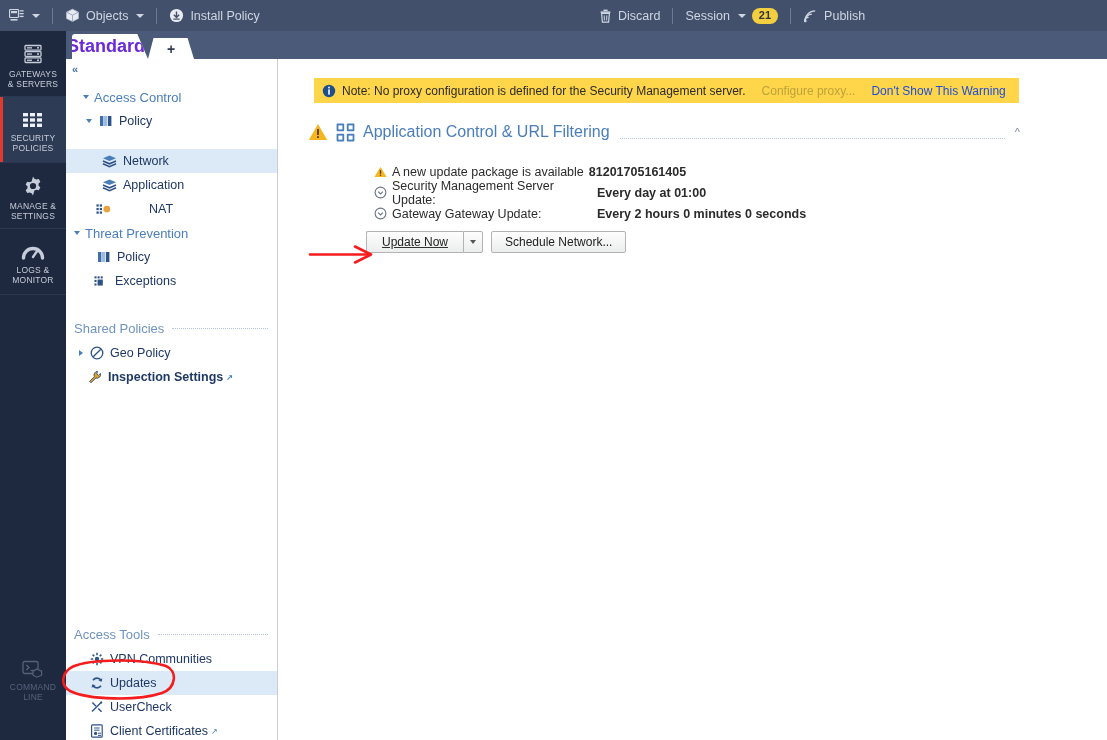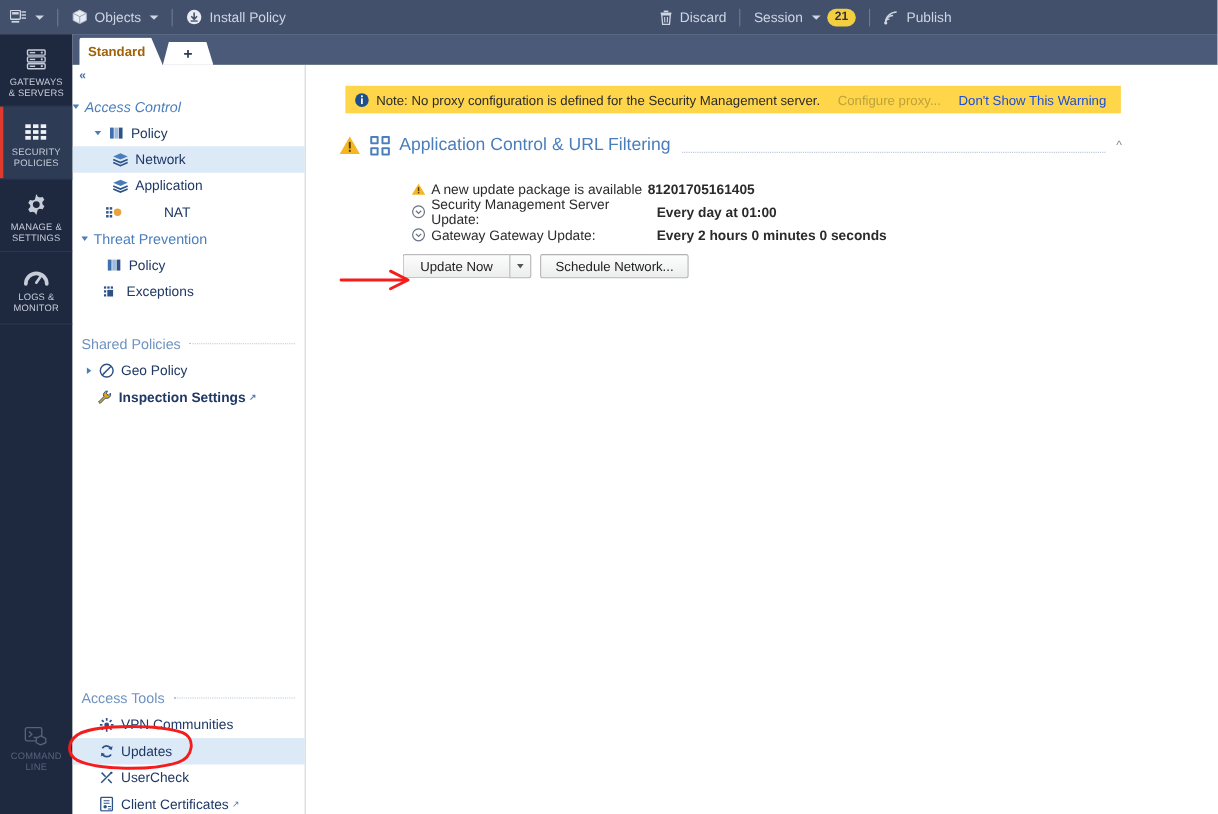--- a/index.html
+++ b/index.html
@@ -55,21 +55,21 @@
   }
   .rail-item.dim{color:#56617a;border-bottom:none;}
 
   
   .tabstrip{
     position:absolute;left:66px;top:31px;width:1041px;height:28px;
     background:#4a5a78;
   }
   .tab-active{
     position:absolute;left:6px;top:3px;height:25px;width:76px;
-    background:#ffffff;color:#a16207;font-size:12px;font-weight:bold;
+    background:#ffffff;color:#6d28d9;font-size:18px;font-weight:bold;
     display:flex;align-items:center;justify-content:center;
     border-radius:3px 3px 0 0;
     clip-path:polygon(0 0,86% 0,100% 100%,0% 100%);
     padding-right:8px;box-sizing:border-box;
   }
   .tab-plus{
     position:absolute;left:82px;top:7px;height:21px;width:46px;
     background:#ffffff;color:#2e3a50;font-size:14px;font-weight:bold;
     display:flex;align-items:center;justify-content:center;
     clip-path:polygon(12% 0,86% 0,100% 100%,0% 100%);
@@ -142,21 +142,21 @@
   .drow b{font-weight:bold;}
   .dlabel-w{display:inline-block;width:205px;}
 
   .btnrow{position:absolute;left:88px;top:172px;display:flex;align-items:center;gap:8px;}
   .btn{
     height:22px;background:linear-gradient(#fdfdfd,#eceded);
     border:1px solid #b3b3b3;border-radius:2px;
     font-size:12px;color:#222;display:flex;align-items:center;justify-content:center;
     padding:0 13px;box-sizing:border-box;cursor:default;
   }
-  .split{display:flex;}
+  .split{display:flex;text-decoration:underline;}
   .split .btn-main{border-right:none;border-radius:2px 0 0 2px;}
   .split .btn-arrow{
     width:20px;padding:0;border-radius:0 2px 2px 0;
   }
   .arrow-gl{
     width:0;height:0;border-left:3.5px solid transparent;border-right:3.5px solid transparent;
     border-top:4px solid #555;
   }
 
   
@@ -334,38 +334,38 @@
     <div class="tab-active">Standard</div>
     <div class="tab-plus">+</div>
   </div>
 
   <div class="navpanel">
 
     <div class="collapse-glyph">«</div>
 
     <div class="nav-scroll">
 
-      <div class="nav-row nav-group" style="padding-left:0;font-style:italic;">
+      <div class="nav-row nav-group" style="padding-left:17px;">
         <span class="tri"></span>
         <span>Access Control</span>
       </div>
 
       <div class="nav-row" style="padding-left:20px;">
         <span class="tri"></span>
         <span class="nav-ico">
           <svg width="14" height="14" viewBox="0 0 14 14">
             <rect x="1" y="2" width="3.4" height="10" fill="#3f6fae"></rect>
             <rect x="5" y="2" width="3.4" height="10" fill="#9dbde0"></rect>
             <rect x="9" y="2" width="3.4" height="10" fill="#2c5288"></rect>
           </svg>
         </span>
         <span>Policy</span>
       </div>
 
-      <div class="nav-row selected" style="padding-left:35px;">
+      <div class="nav-row selected" style="padding-left:35px;margin-top:16px;">
         <span class="nav-ico">
           <svg width="15" height="14" viewBox="0 0 16 14">
             <path d="M8 1 L15 4 L8 7 L1 4 Z" fill="#4a7ebb"></path>
             <path d="M1 7 L8 10 L15 7" fill="none" stroke="#2c5288" stroke-width="1.6"></path>
             <path d="M1 10 L8 13 L15 10" fill="none" stroke="#2c5288" stroke-width="1.6"></path>
           </svg>
         </span>
         <span>Network</span>
       </div>
 

